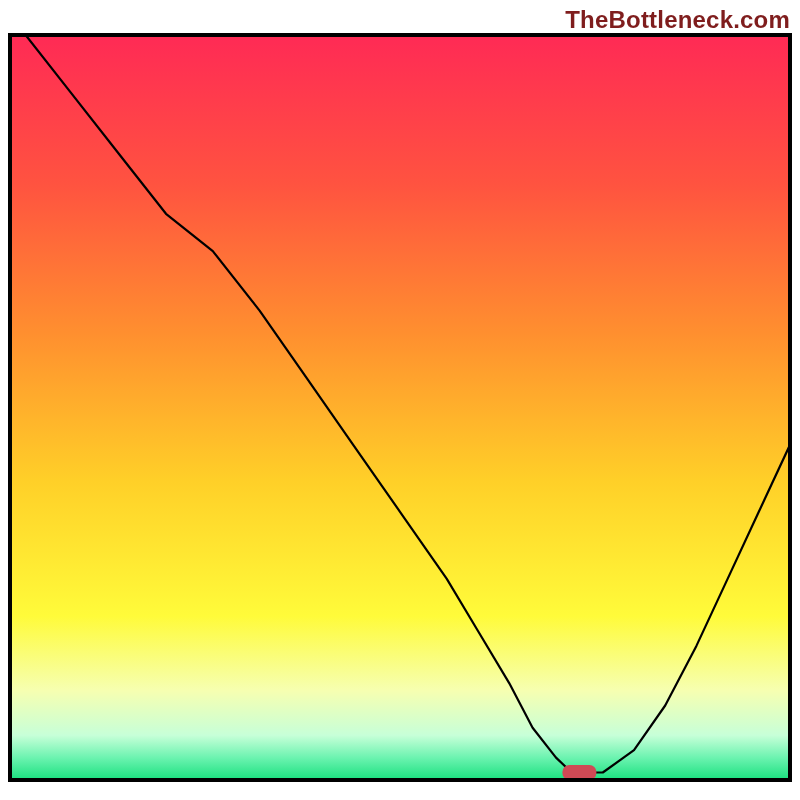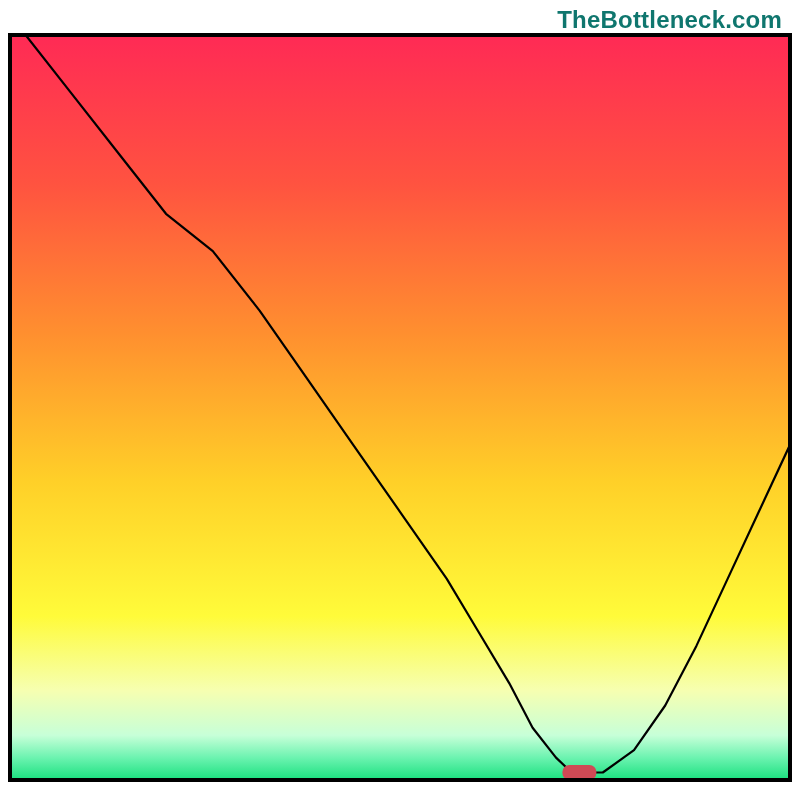--- a/index.html
+++ b/index.html
@@ -12,24 +12,24 @@
     overflow: hidden;
   }
   .canvas {
     position: relative;
     width: 800px;
     height: 800px;
   }
   .watermark {
     position: absolute;
     top: 6px;
-    right: 18px;
+    right: 10px;
     font-size: 24px;
     font-weight: 600;
-    color: #0f766e;
+    color: #7f1d1d;
     letter-spacing: 0.2px;
     z-index: 3;
   }
   svg.plot {
     position: absolute;
     inset: 0;
     width: 800px;
     height: 800px;
     z-index: 1;
   }

